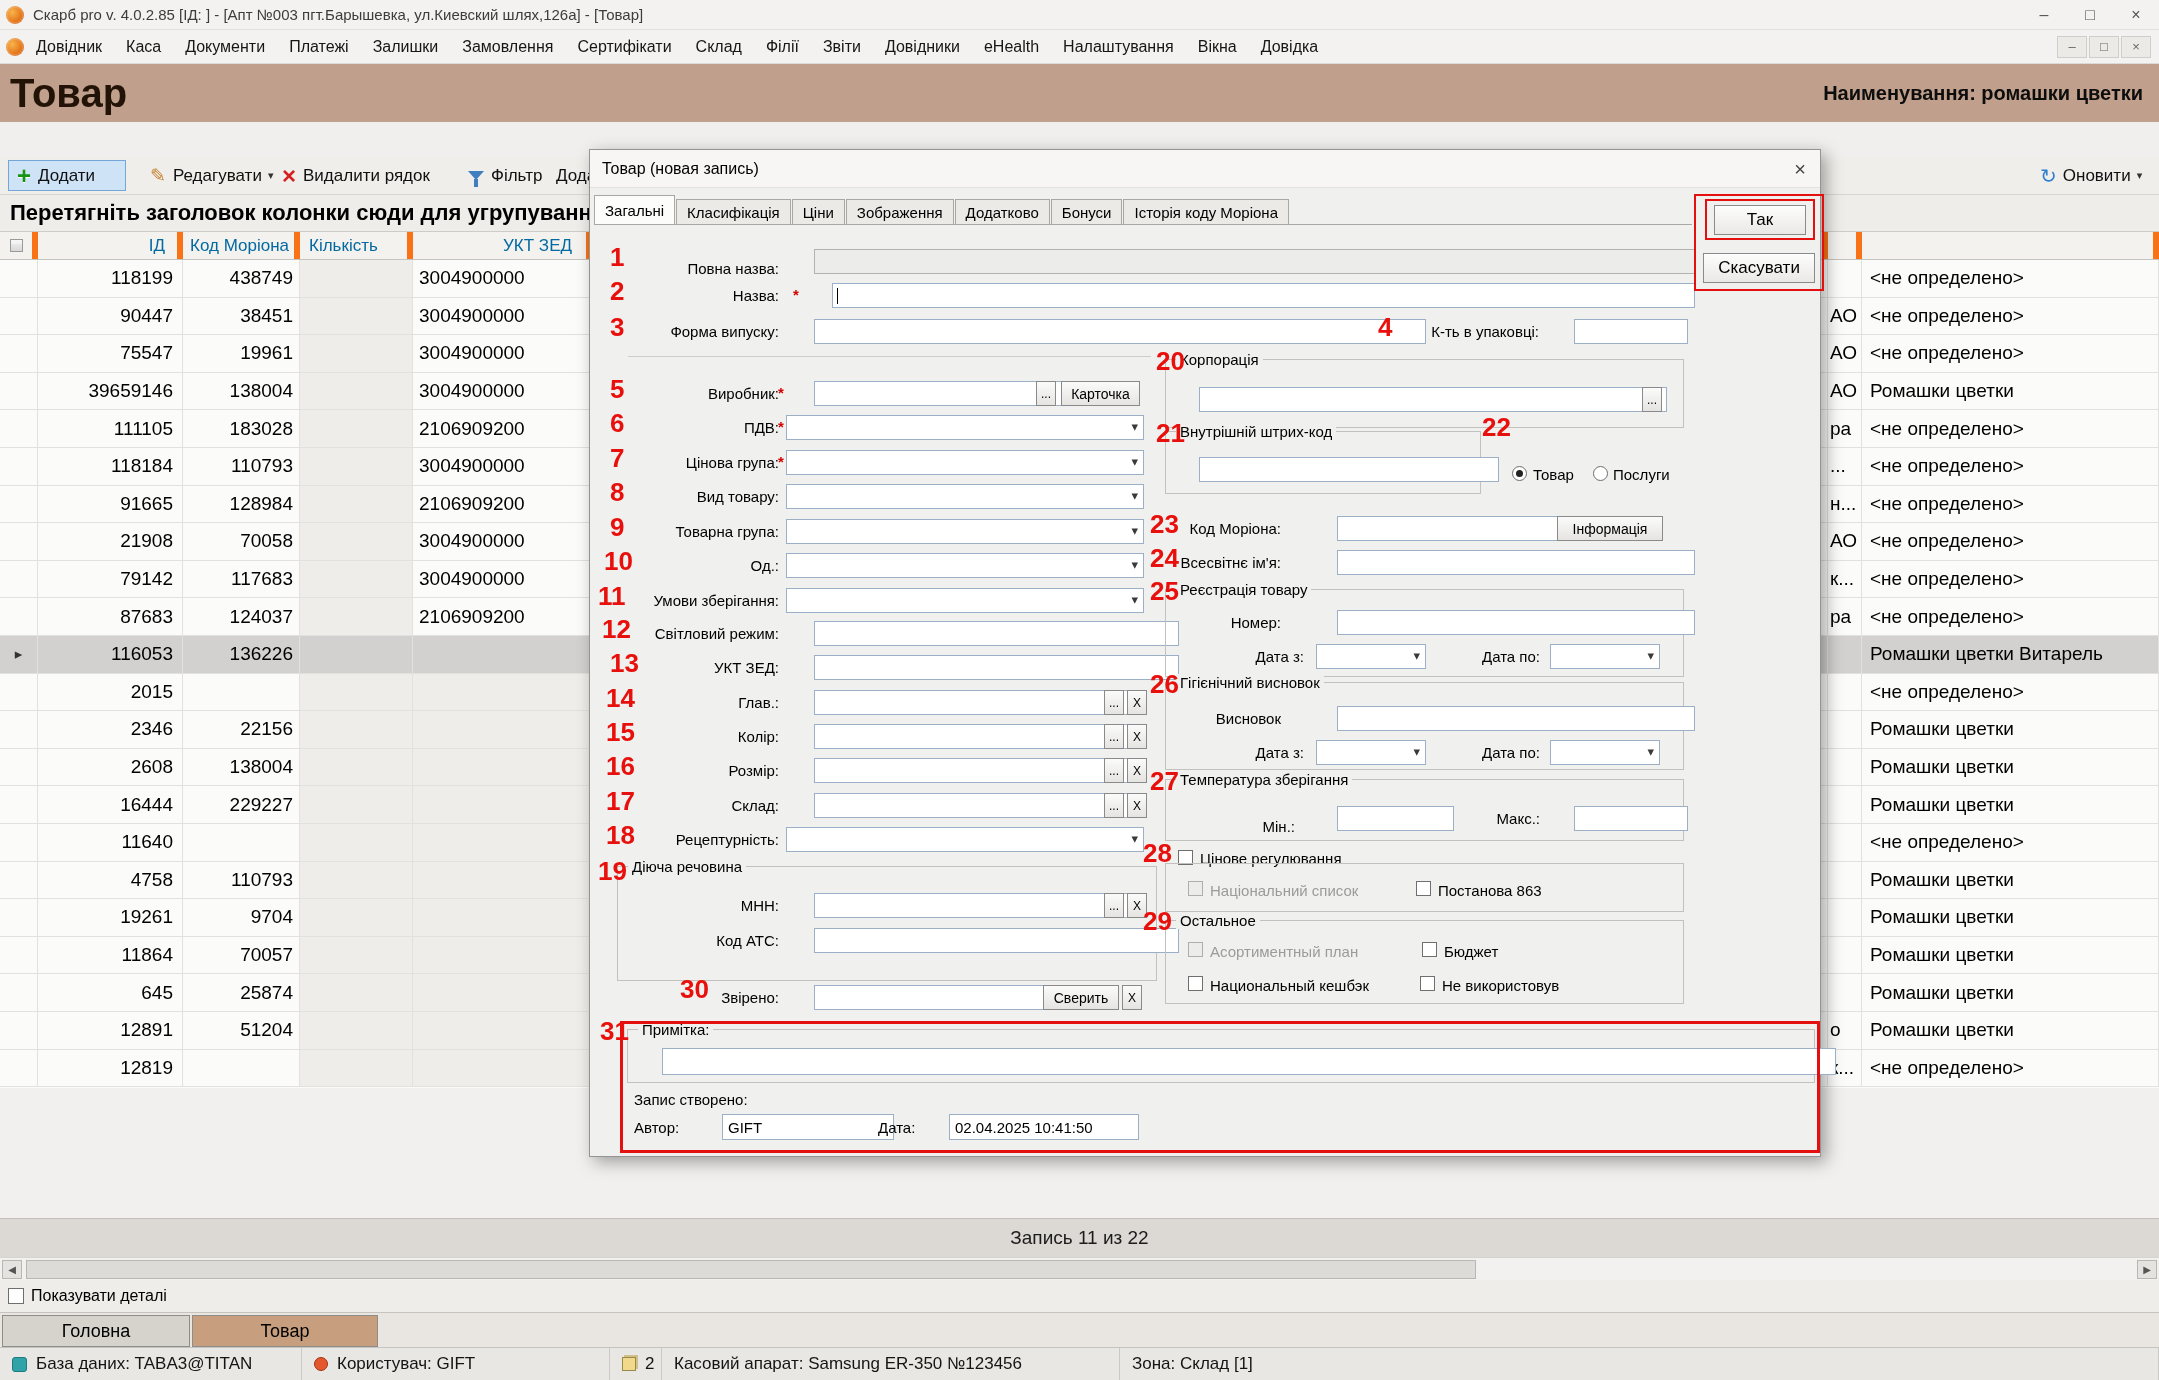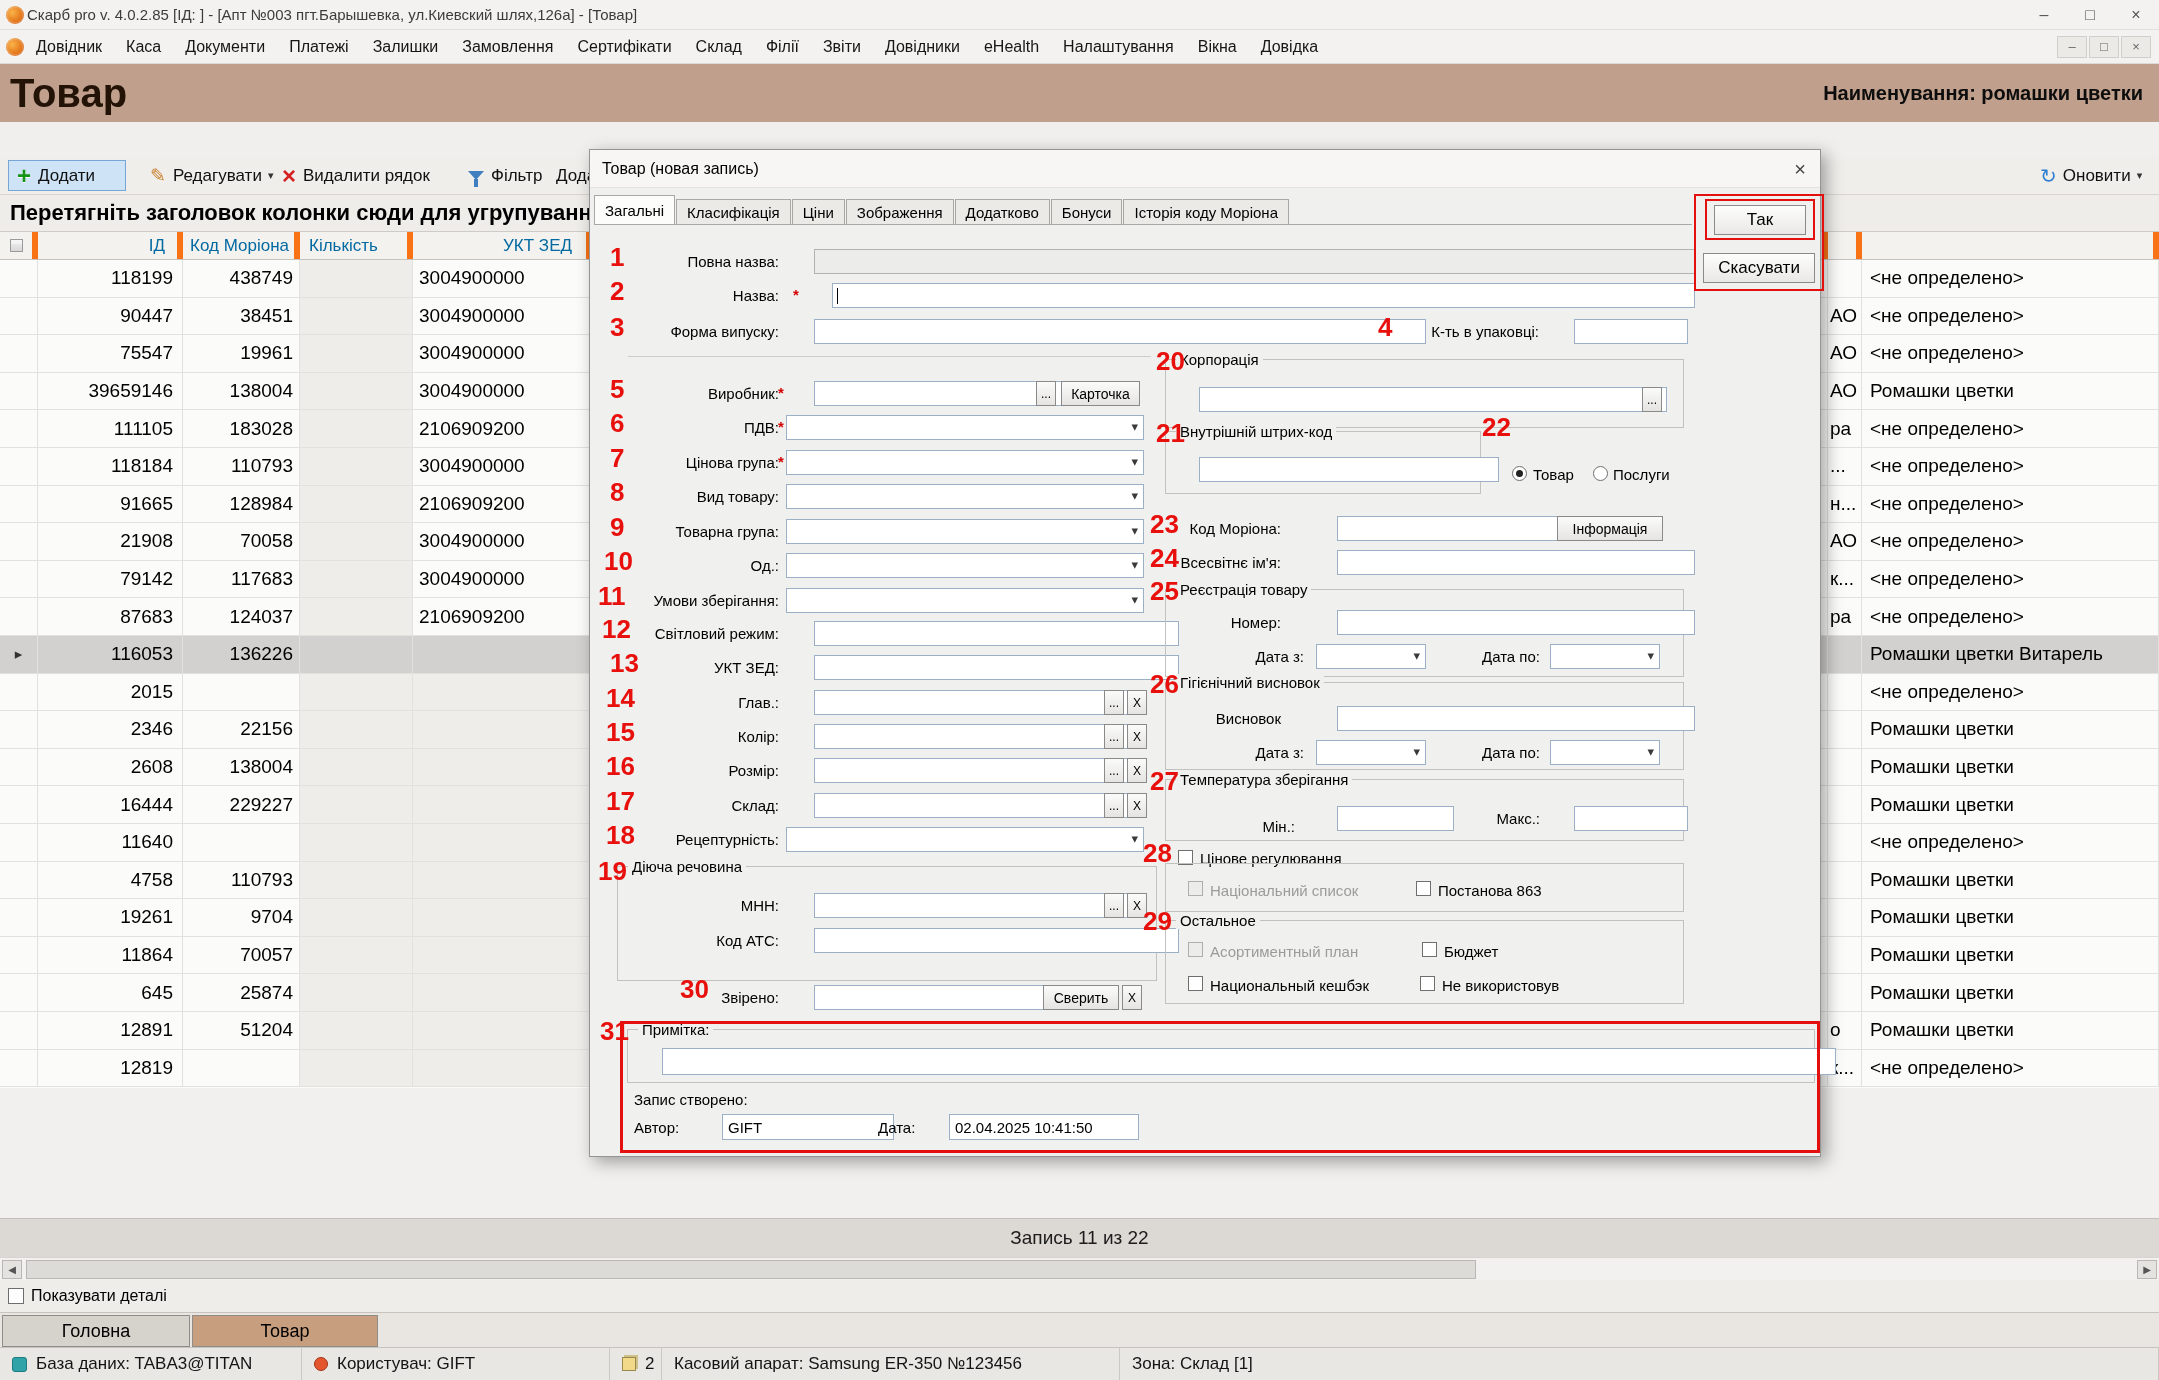--- a/index.html
+++ b/index.html
@@ -6,21 +6,21 @@
 html,body{background:#777;}
 .screen{position:relative;width:2159px;height:1380px;background:#f0efed;overflow:hidden;
   font-family:"Liberation Sans",sans-serif;color:#000;}
 .abs{position:absolute;}
 
 
 .titlebar{left:0;top:0;width:2159px;height:30px;background:#f3f2f0;border-bottom:1px solid #e2e0dd;
   display:flex;align-items:center;}
 .logo{width:18px;height:18px;border-radius:50%;margin-left:6px;flex:0 0 auto;
   background:radial-gradient(circle at 35% 35%,#f9b44a,#e06a10 70%,#9c3f05);box-shadow:inset 0 0 0 2px #f4f2ef33;}
-.title-text{margin-left:3px;font-size:15px;color:#3c3c3c;white-space:nowrap;}
+.title-text{margin-left:9px;font-size:15px;color:#3c3c3c;white-space:nowrap;}
 .wctrls{margin-left:auto;display:flex;height:100%;}
 .wbtn{width:46px;height:100%;display:flex;align-items:center;justify-content:center;font-size:16px;color:#555;}
 
 .menubar{left:0;top:30px;width:2159px;height:34px;background:#f3f2f0;border-bottom:1px solid #dcdad6;
   display:flex;align-items:center;}
 .mi{padding:0 12px;font-size:16px;color:#161616;white-space:nowrap;}
 .mdictrls{margin-left:auto;display:flex;margin-right:8px;}
 .mdibtn{width:30px;height:22px;display:flex;align-items:center;justify-content:center;
   font-size:13px;color:#666;border:1px solid #d0cecb;background:#eceae7;margin-left:2px;}
 
@@ -510,21 +510,21 @@
         <div class="dtab">Бонуси</div>
         <div class="dtab">Історія коду Моріона</div>
       </div>
     <div class="tabline"></div>
 
     <div class="dbtn" style="left:1124px;top:55px;width:92px;height:30px;">Так</div>
     <div class="dbtn" style="left:1113px;top:103px;width:112px;height:30px;">Скасувати</div>
     <div class="redrect" style="left:1104px;top:44px;width:130px;height:97px;"></div>
     <div class="redrect" style="left:1115px;top:49px;width:110px;height:41px;"></div>
 
-    <span class="flabel" style="left:29px;top:103px;">Повна назва:</span>
+    <span class="flabel" style="left:29px;top:110px;">Повна назва:</span>
     <div class="tbox gray" style="left:196px;top:99px;width:881px;"></div>
 
     <span class="flabel" style="left:29px;top:137px;">Назва:</span>
     <span class="star" style="left:203px;top:136px;">*</span>
     <div class="tbox" style="left:214px;top:133px;width:863px;">
         <span class="caret"></span>
       </div>
 
     <span class="flabel" style="left:29px;top:173px;">Форма випуску:</span>
     <div class="tbox" style="left:196px;top:169px;width:612px;"></div>

